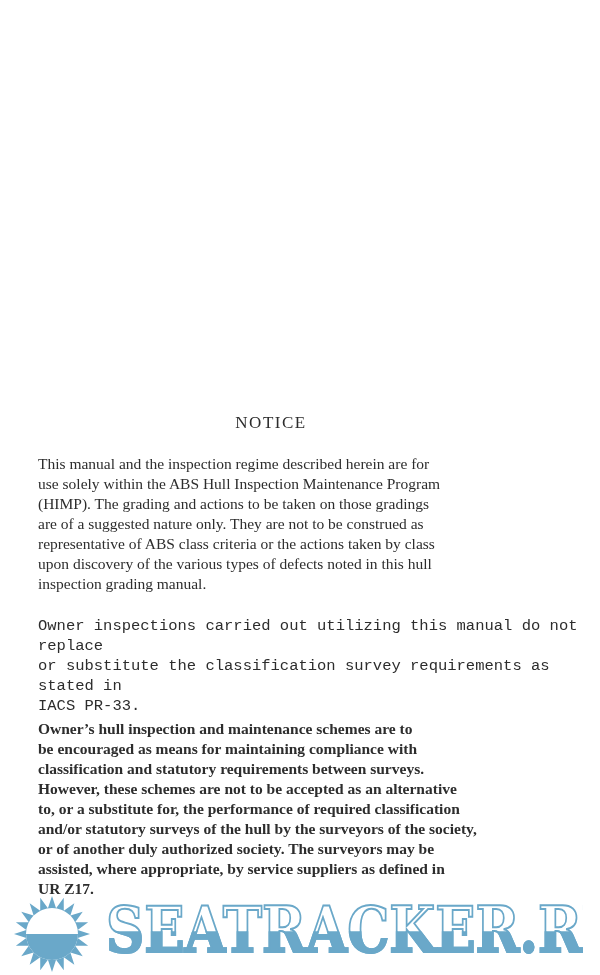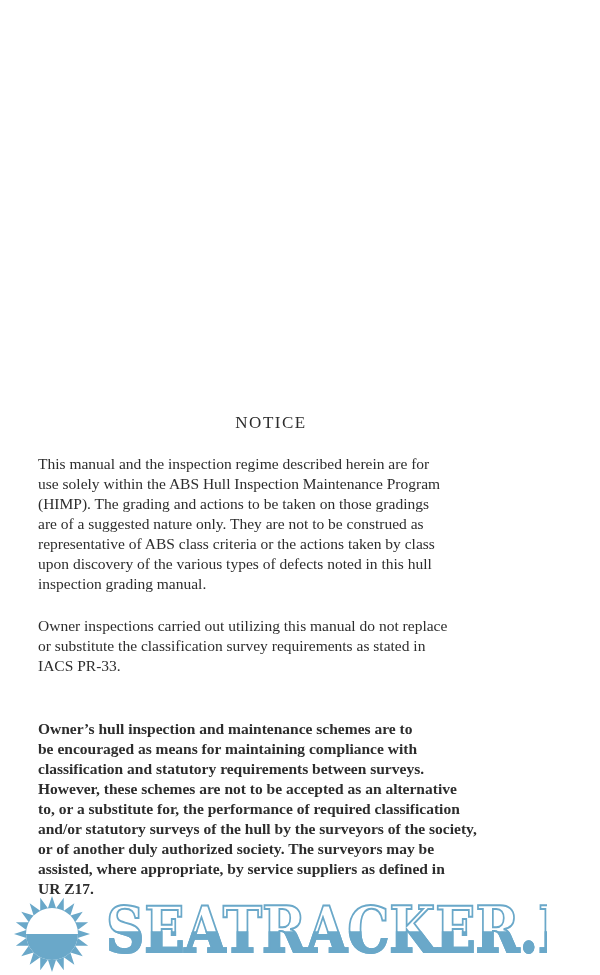--- a/index.html
+++ b/index.html
@@ -5,20 +5,21 @@
   html, body { margin: 0; padding: 0; background: #ffffff; }
 
   .page {
     position: relative;
     width: 547px;
     height: 975px;
     background: #ffffff;
     overflow: hidden;
     font-family: "Liberation Serif", "DejaVu Serif", serif;
     color: #2d2d2d;
+    padding-left: 36px;
   }
 
   .notice-title {
     position: absolute;
     left: 38px;
     top: 413px;
     width: 466px;
     text-align: center;
     font-size: 17px;
     line-height: 20px;
@@ -27,21 +28,21 @@
 
   .para {
     position: absolute;
     left: 38px;
     width: 545px;
     font-size: 15.5px;
     line-height: 20px;
     white-space: pre-line;
   }
   .p1 { top: 454px; }
-  .p2 { top: 616px; }
+  .p2 { top: 616px; font-family: Liberation Mono, monospace; }
   .p3 { top: 719px; font-weight: bold; }
 
   .section-heading {
     position: absolute;
     left: 38px;
     top: 693px;
     width: 545px;
     font-size: 15.5px;
     line-height: 20px;
     font-weight: bold;

